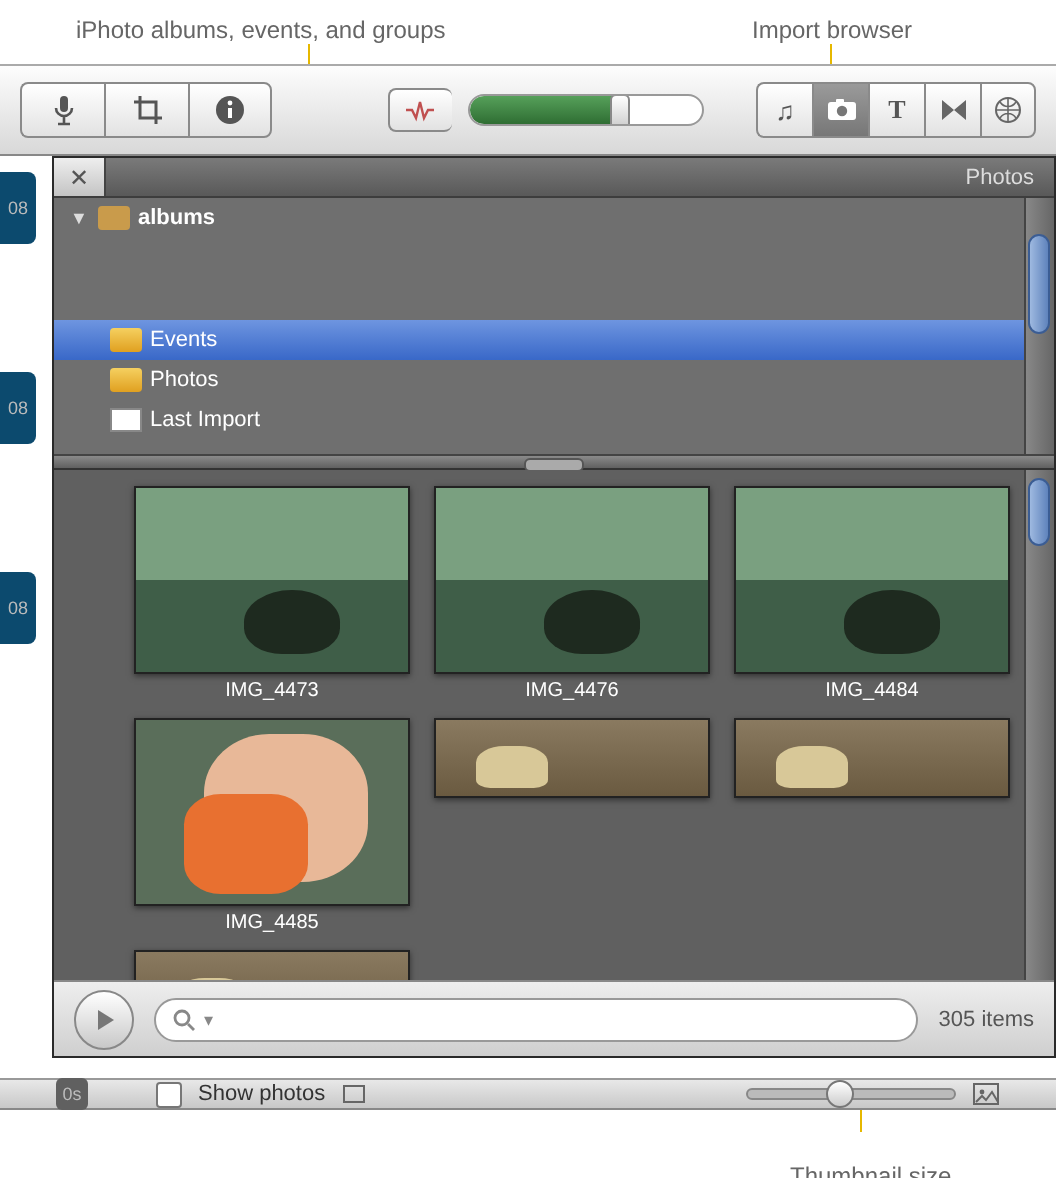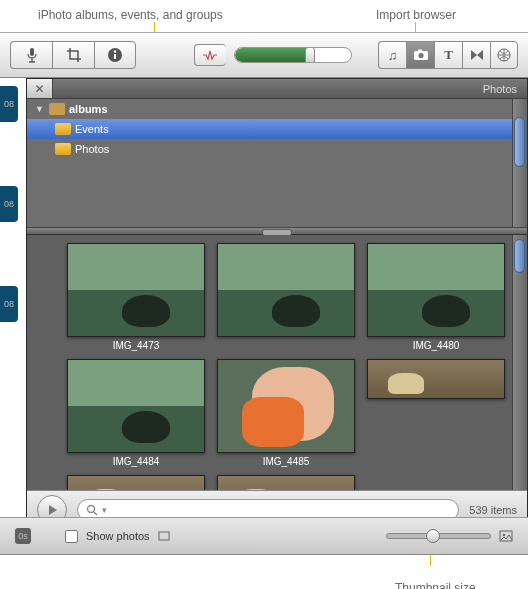--- a/index.html
+++ b/index.html
@@ -166,20 +166,21 @@
     height: 20px;
     padding-left: 8px;
     color: #fff;
     gap: 4px;
     font-size: 11px;
   }
   .tree-item.root { font-weight: bold;}
   .tree-item.child { padding-left: 28px;}
   .tree-item.selected {
     background: linear-gradient(#6e95e0, #3968c8);
+    margin-top: 41px;
   }
   .disclosure {color:#ddd; font-size:9px; width:10px;}
   .tree-icon {width:16px;height:14px;display:inline-flex;align-items:center;justify-content:center;font-size:11px;}
   .folder-icon{background:#c99b4b;border-radius:2px;width:16px;height:12px;}
   .album-icon{background:linear-gradient(#f5d060,#e0a020);border-radius:2px;width:16px;height:12px;}
   .cal-icon{background:#fff;border:1px solid #888;border-radius:2px;width:14px;height:12px;position:relative;}
   .cal-icon::before{content:"";position:absolute;top:0;left:0;right:0;height:3px;background:#c03030;}
   .import-icon{width:16px;height:12px;background:#fff;border:1px solid #888;position:relative;}
 
   .splitter {
@@ -265,27 +266,27 @@
     gap:4px;
   }
   .item-count{color:#555;font-size:11px;white-space:nowrap;}
 
   
   .bottom-bar {
     position: absolute;
     bottom: 34px;
     left: 0;
     right: 0;
-    height: 38px;
+    height: 16px;
     background: linear-gradient(#e8e8e8,#c8c8c8);
     border-top:1px solid #999;
     border-bottom:1px solid #888;
     display:flex;
     align-items:center;
-    padding: 0 15px;
+    padding: 0 28px;
     gap:8px;
     font-size:11px;
     color:#333;
   }
   .ruler-s{
     width:16px;height:16px;background:#606060;color:#bbb;font-size:9px;
     display:flex;align-items:center;justify-content:center;border-radius:3px;
   }
   .checkbox{width:13px;height:13px;background:#fff;border:1px solid #777;border-radius:2px;}
   .popup-menu{
@@ -404,39 +405,42 @@
           <span class="album-icon"></span>
         </span>
       <span>Events</span>
     </div>
     <div class="tree-item child">
       <span class="tree-icon">
           <span class="album-icon"></span>
         </span>
       <span>Photos</span>
     </div>
+    <div class="tree-item child">
+      <span class="tree-icon">
+          <span class="import-icon"></span>
+        </span>
+      <span>Last Import</span>
+    </div>
     <div class="tree-scrollbar">
       <div class="tree-scroll-thumb"></div>
     </div>
   </div>
 
   <div class="splitter"></div>
 
   <div class="thumb-area">
     <div class="thumb-grid">
       <div class="thumb-cell">
         <div class="thumb-img thumb-water"></div>
         <span class="thumb-label">IMG_4473</span>
       </div>
       <div class="thumb-cell">
         <div class="thumb-img thumb-water"></div>
-      </div>
-      <div class="thumb-cell">
-        <div class="thumb-img thumb-water"></div>
-        <span class="thumb-label">IMG_4480</span>
+        <span class="thumb-label">IMG_4476</span>
       </div>
       <div class="thumb-cell">
         <div class="thumb-img thumb-water"></div>
         <span class="thumb-label">IMG_4484</span>
       </div>
       <div class="thumb-cell">
         <div class="thumb-img thumb-baby"></div>
         <span class="thumb-label">IMG_4485</span>
       </div>
       <div class="thumb-cell partial">
@@ -460,21 +464,21 @@
           <path d="M3 1v10l8-5z" fill="#777"></path>
         </svg>
     </div>
     <div class="search-field">
       <svg width="12" height="12" viewBox="0 0 12 12">
           <circle cx="5" cy="5" r="3.5" stroke="#888" fill="none" stroke-width="1.4"></circle>
           <line x1="8" y1="8" x2="11" y2="11" stroke="#888" stroke-width="1.4"></line>
         </svg>
       <span style="font-size:9px">▾</span>
     </div>
-    <div class="item-count">539 items</div>
+    <div class="item-count">305 items</div>
   </div>
 </div>
 
 <div class="bottom-bar">
   <div class="ruler-s">0s</div>
   <div style="width:18px"></div>
   <span class="checkbox"></span>
   <span>Show photos</span>
   <span class="size-icon-small">
     <svg width="12" height="10" viewBox="0 0 12 10">

